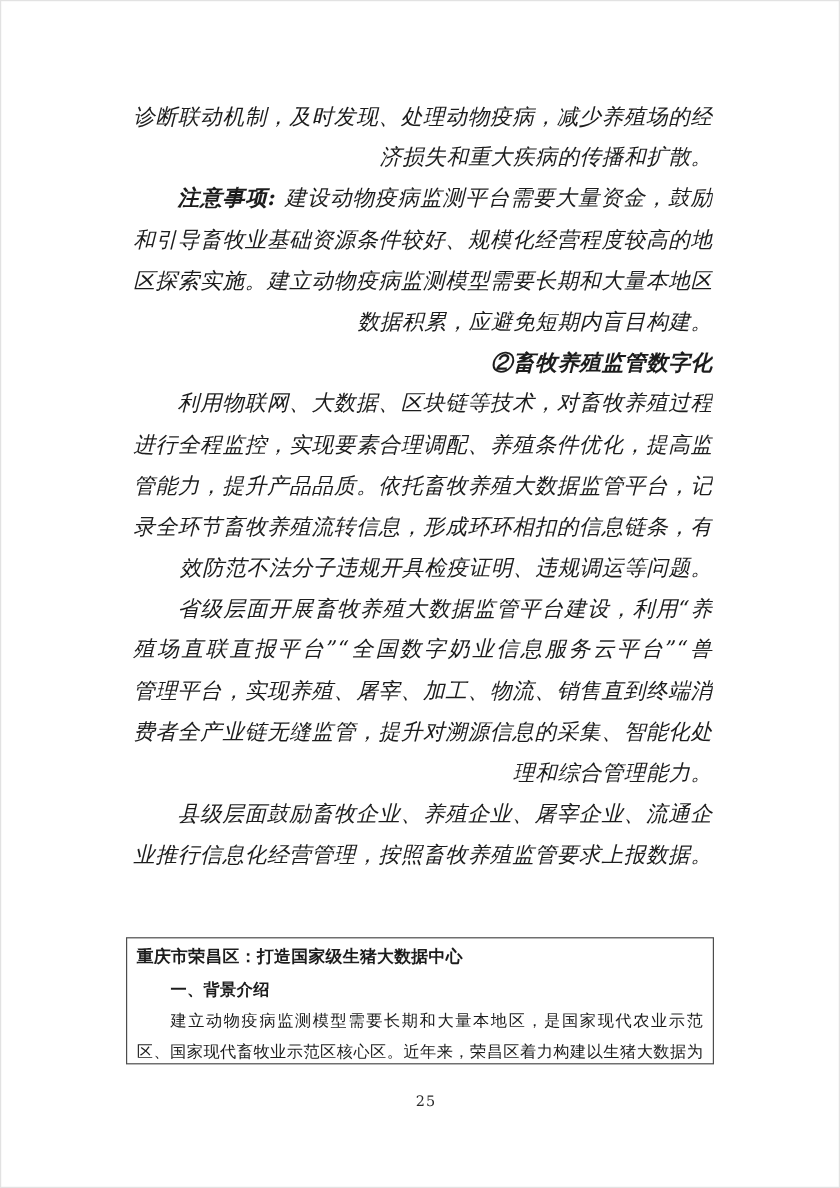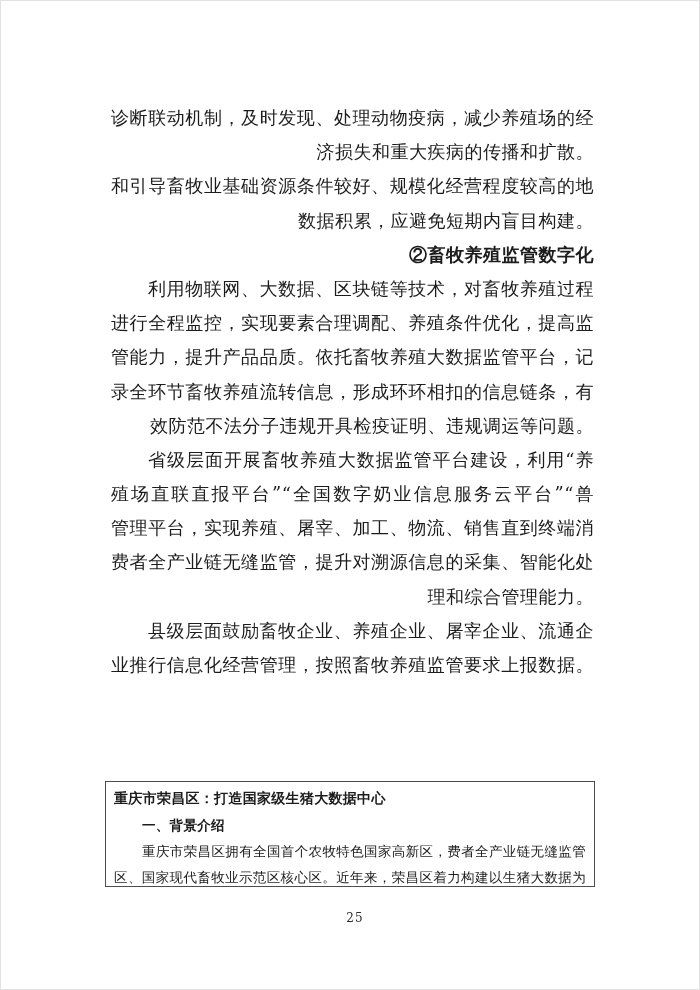--- a/index.html
+++ b/index.html
@@ -15,24 +15,25 @@
     border: 1px solid #e2e2e2;
     box-sizing: border-box;
     font-family: "DejaVu Serif", "Liberation Serif", serif;
     color: #1c1c1c;
     overflow: hidden;
   }
   
   #body-text {
     position: absolute;
     left: 110px;
-    top: 100px;
+    top: 80px;
     width: 483px;
     font-size: 18px;
     letter-spacing: 0.5px;
+    font-style: italic;
   }
   #body-text .line {
     height: 34.2px;
     line-height: 34.2px;
     white-space: normal;
     overflow: hidden;
     text-align: right;
   }
   .line.just {
     text-align: justify;
@@ -87,41 +88,43 @@
   }
 </style>
 </head>
 <body>
 
 <div id="page">
 
   <div id="body-text">
       <div class="line just">诊断联动机制，及时发现、处理动物疫病，减少养殖场的经</div>
       <div class="line">济损失和重大疾病的传播和扩散。</div>
+      <div class="line just ind"><b>注意事项: </b>建设动物疫病监测平台需要大量资金，鼓励</div>
       <div class="line just">和引导畜牧业基础资源条件较好、规模化经营程度较高的地</div>
+      <div class="line just">区探索实施。建立动物疫病监测模型需要长期和大量本地区</div>
       <div class="line">数据积累，应避免短期内盲目构建。</div>
       <div class="line ind bold">②畜牧养殖监管数字化</div>
       <div class="line just ind">利用物联网、大数据、区块链等技术，对畜牧养殖过程</div>
       <div class="line just">进行全程监控，实现要素合理调配、养殖条件优化，提高监</div>
       <div class="line just">管能力，提升产品品质。依托畜牧养殖大数据监管平台，记</div>
       <div class="line just">录全环节畜牧养殖流转信息，形成环环相扣的信息链条，有</div>
       <div class="line">效防范不法分子违规开具检疫证明、违规调运等问题。</div>
       <div class="line just ind">省级层面开展畜牧养殖大数据监管平台建设，利用“养</div>
       <div class="line just">殖场直联直报平台”“全国数字奶业信息服务云平台”“兽</div>
       <div class="line just">管理平台，实现养殖、屠宰、加工、物流、销售直到终端消</div>
       <div class="line just">费者全产业链无缝监管，提升对溯源信息的采集、智能化处</div>
       <div class="line">理和综合管理能力。</div>
       <div class="line just ind">县级层面鼓励畜牧企业、养殖企业、屠宰企业、流通企</div>
       <div class="line just">业推行信息化经营管理，按照畜牧养殖监管要求上报数据。</div>
     </div>
 
   <div id="case-box">
     <div id="case-box-title">重庆市荣昌区：打造国家级生猪大数据中心</div>
     <div id="case-box-lines">
         <div class="line ind bold">一、背景介绍</div>
-        <div class="line just ind">重庆市荣昌区拥有全国首个农牧特色国家高新区，费者全产业链无缝监管</div>
+        <div class="line just ind">建立动物疫病监测模型需要长期和大量本地区，是国家现代农业示范</div>
         <div class="line just">区、国家现代畜牧业示范区核心区。近年来，荣昌区着力构建以生猪大数据为</div>
       </div>
   </div>
 
   <div id="page-number">25</div>
 
 </div>
 
 </body></html>

